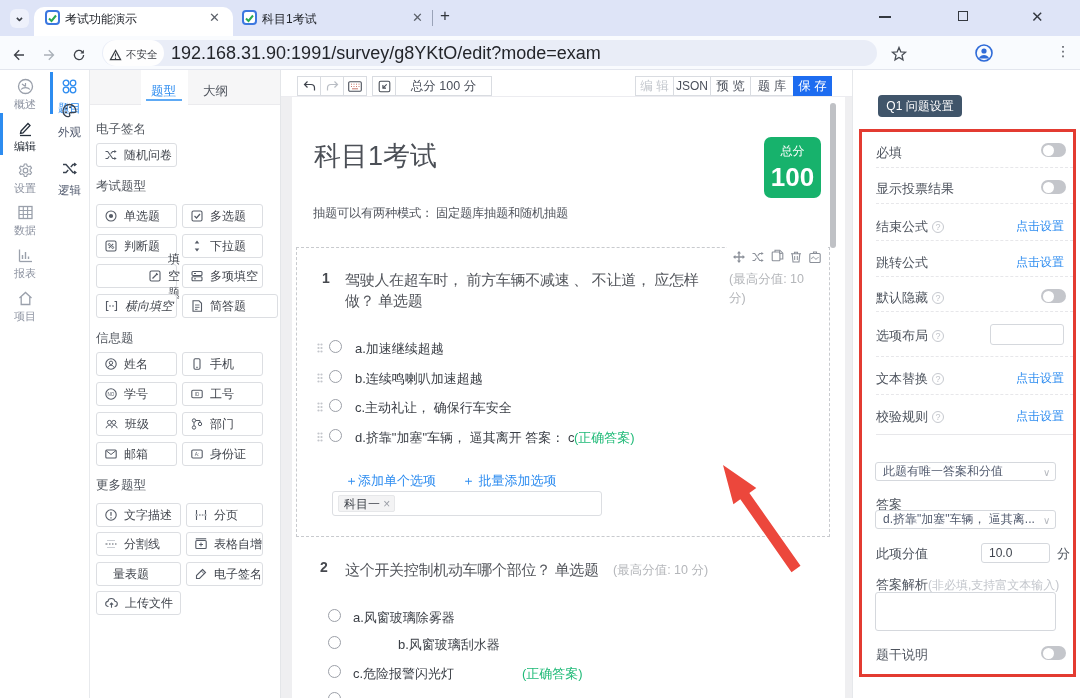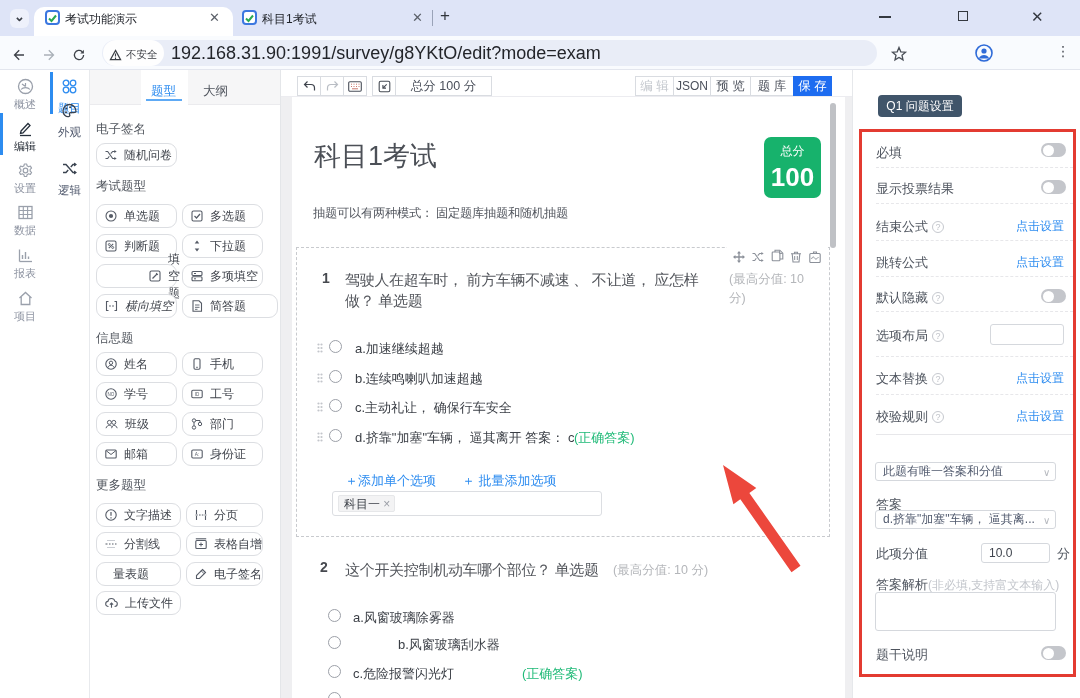--- a/index.html
+++ b/index.html
@@ -27,21 +27,21 @@
 .sb1label { font-size:11px; color:#8d93a1; margin-top:2px; }
 .sb2item { left:50px; width:39px; text-align:center; color:#515a6e; }
 .sb2label { font-size:11.5px; color:#515a6e; margin-top:2px; }
 #sb2border { left:89px; top:70px; width:1px; height:628px; background:#e8eaed; }
 #lpborder { left:280px; top:70px; width:1px; height:628px; background:#e4e6e9; }
 
 
 #lphead { left:90px; top:70px; width:190px; height:35px; background:#f6f6f7; border-bottom:1px solid #ebebee; }
 #lpheadactive { left:141px; top:70px; width:47px; height:35px; background:#fff; }
 .lpsection { left:96px; font-size:12.5px; color:#51565e; }
-.lbtn { position:absolute; height:24px; border:1px solid #dcdee2; border-radius:9px; background:#fff; font-size:12px; color:#41454d; display:flex; align-items:center; }
+.lbtn { position:absolute; height:24px; border:1px solid #dcdee2; border-radius:3px; background:#fff; font-size:12px; color:#41454d; display:flex; align-items:center; }
 .lbtn svg { margin:0 7px 0 8px; flex:none; }
 
 
 #topbar { left:281px; top:70px; width:571px; height:27px; background:#fff; border-bottom:1px solid #ececf0; }
 .tbtn { position:absolute; top:76px; height:20px; border:1px solid #d9dce1; background:#fff; display:flex; align-items:center; justify-content:center; font-size:12.5px; color:#4a4f5a; }
 #canvasbg { left:281px; top:97px; width:571px; height:601px; background:#efeff1; }
 #page { left:292px; top:97px; width:553px; height:601px; background:#fff; }
 #cscroll { left:830px; top:103px; width:6px; height:145px; background:#bfc1c5; border-radius:3px; }
 .dashedbox { border:1px dashed #c8cace; }
 .qnum { font-size:14px; font-weight:bold; color:#46494f; }

